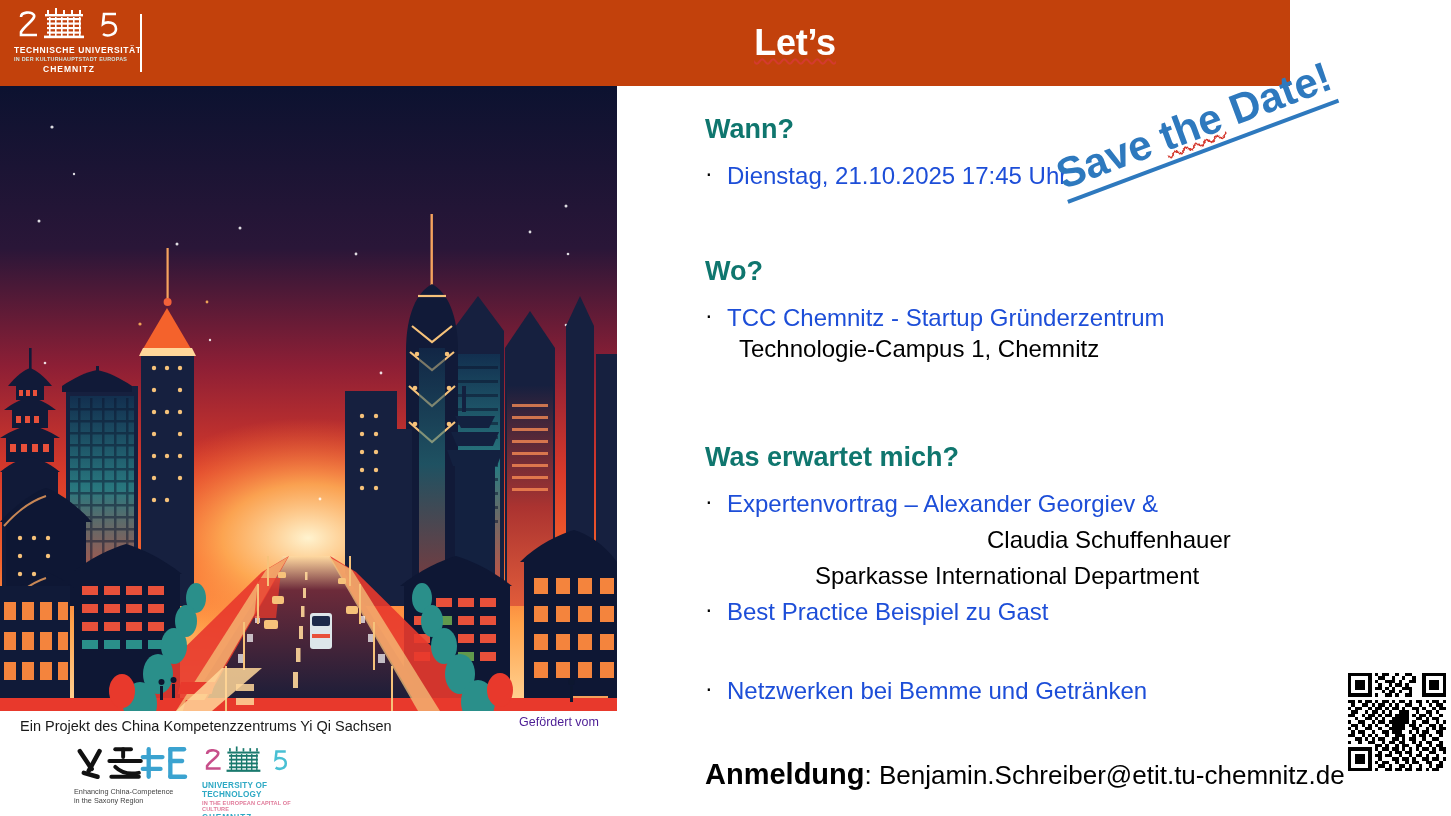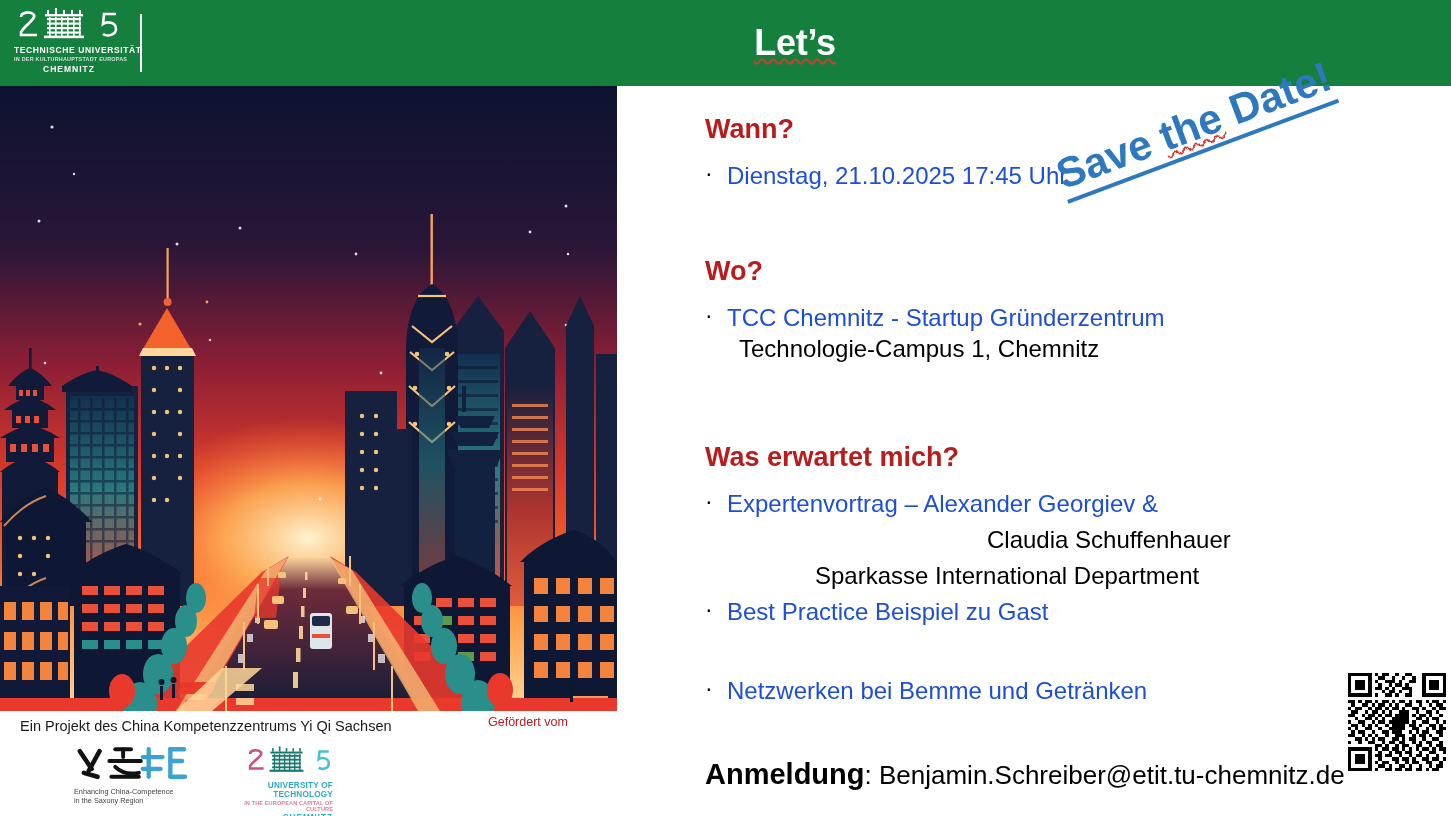--- a/index.html
+++ b/index.html
@@ -7,22 +7,22 @@
     width:1451px;height:816px;
     background:#ffffff;
     font-family:"Liberation Sans", sans-serif;
     overflow:hidden;
     position:relative;
   }
   .page{position:relative;width:1451px;height:816px;overflow:hidden;background:#fff;}
 
   
   .header{
-    position:absolute;left:0;top:0;width:1451px;height:86px;
-    background:#15803d;
+    position:absolute;left:0;top:0;width:1290px;height:86px;
+    background:#c2410c;
   }
   .tuc-logo{
     position:absolute;left:14px;top:6px;width:110px;height:72px;
     color:#ffffff;
   }
   .tuc-mark{
     width:104px;height:34px;position:relative;margin:2px auto 0 auto;
   }
   .tuc-txt1{
     font-size:8.5px;letter-spacing:.6px;text-align:center;font-weight:700;
@@ -62,40 +62,40 @@
 
   
   .foot-left{position:absolute;left:0;top:711px;width:620px;height:75px;}
   .foot-caption{
     position:absolute;left:20px;top:7px;font-size:14.5px;color:#1a1a1a;
     white-space:nowrap;
   }
   .logo-yiqi{position:absolute;left:68px;top:32px;width:125px;height:72px;}
   .yq-glyphs{height:40px;display:flex;align-items:flex-end;justify-content:center;gap:1px;}
   .yq-sub{font-size:7.3px;color:#444;line-height:9.4px;margin-top:4px;padding-left:6px;}
-  .logo-tuc2025{position:absolute;left:218px;top:34px;width:115px;height:70px;text-align:right;}
+  .logo-tuc2025{position:absolute;left:202px;top:34px;width:115px;height:70px;text-align:left;}
   .t25-t1{font-size:8.2px;font-weight:700;color:#2ea9c4;letter-spacing:.2px;margin-top:2px;}
   .t25-t2{font-size:5.6px;font-weight:700;color:#e07b9a;letter-spacing:.1px;margin-top:1px;}
   .t25-t3{font-size:8.2px;font-weight:700;color:#2ea9c4;letter-spacing:1px;margin-top:1px;}
   .logo-whz{position:absolute;left:336px;top:36px;width:78px;height:68px;text-align:center;}
   .whz-txt{font-size:17px;font-weight:700;color:#12387a;letter-spacing:.5px;margin-top:2px;}
 
   
   .foot-bmbf{position:absolute;left:470px;top:715px;width:160px;height:95px;}
-  .bmbf-head{font-size:12.5px;color:#b91c1c;margin-left:18px;}
+  .bmbf-head{font-size:12.5px;color:#4c1d95;margin-left:18px;text-align:center;}
   .bmbf-row{display:flex;align-items:flex-start;margin-top:4px;}
   .bmbf-eagle{width:34px;height:36px;flex:0 0 34px;}
   .bmbf-flag{width:7px;height:52px;margin-left:3px;flex:0 0 7px;
     background:linear-gradient(#000 0 33.3%,#d00 33.3% 66.6%,#fc0 66.6% 100%);}
   .bmbf-lines{font-size:10.2px;line-height:12.4px;color:#1a1a1a;margin-left:7px;white-space:nowrap;}
 
   
   .content{position:absolute;left:617px;top:86px;width:834px;height:730px;}
   .q-head{
-    position:absolute;font-size:27px;font-weight:700;color:#b91c1c;white-space:nowrap;
+    position:absolute;font-size:27px;font-weight:700;color:#0f766e;white-space:nowrap;
   }
   .bullet-row{position:absolute;display:flex;align-items:flex-start;}
   .bullet-dot{
     width:22px;flex:0 0 22px;font-size:23px;line-height:30px;color:#000;text-align:left;
   }
   .bullet-txt{font-size:24px;line-height:35px;color:#1d4ed8;white-space:nowrap;}
   .plain-line{position:absolute;font-size:24px;line-height:35px;color:#000;white-space:nowrap;}
   .ital{}
 
   

